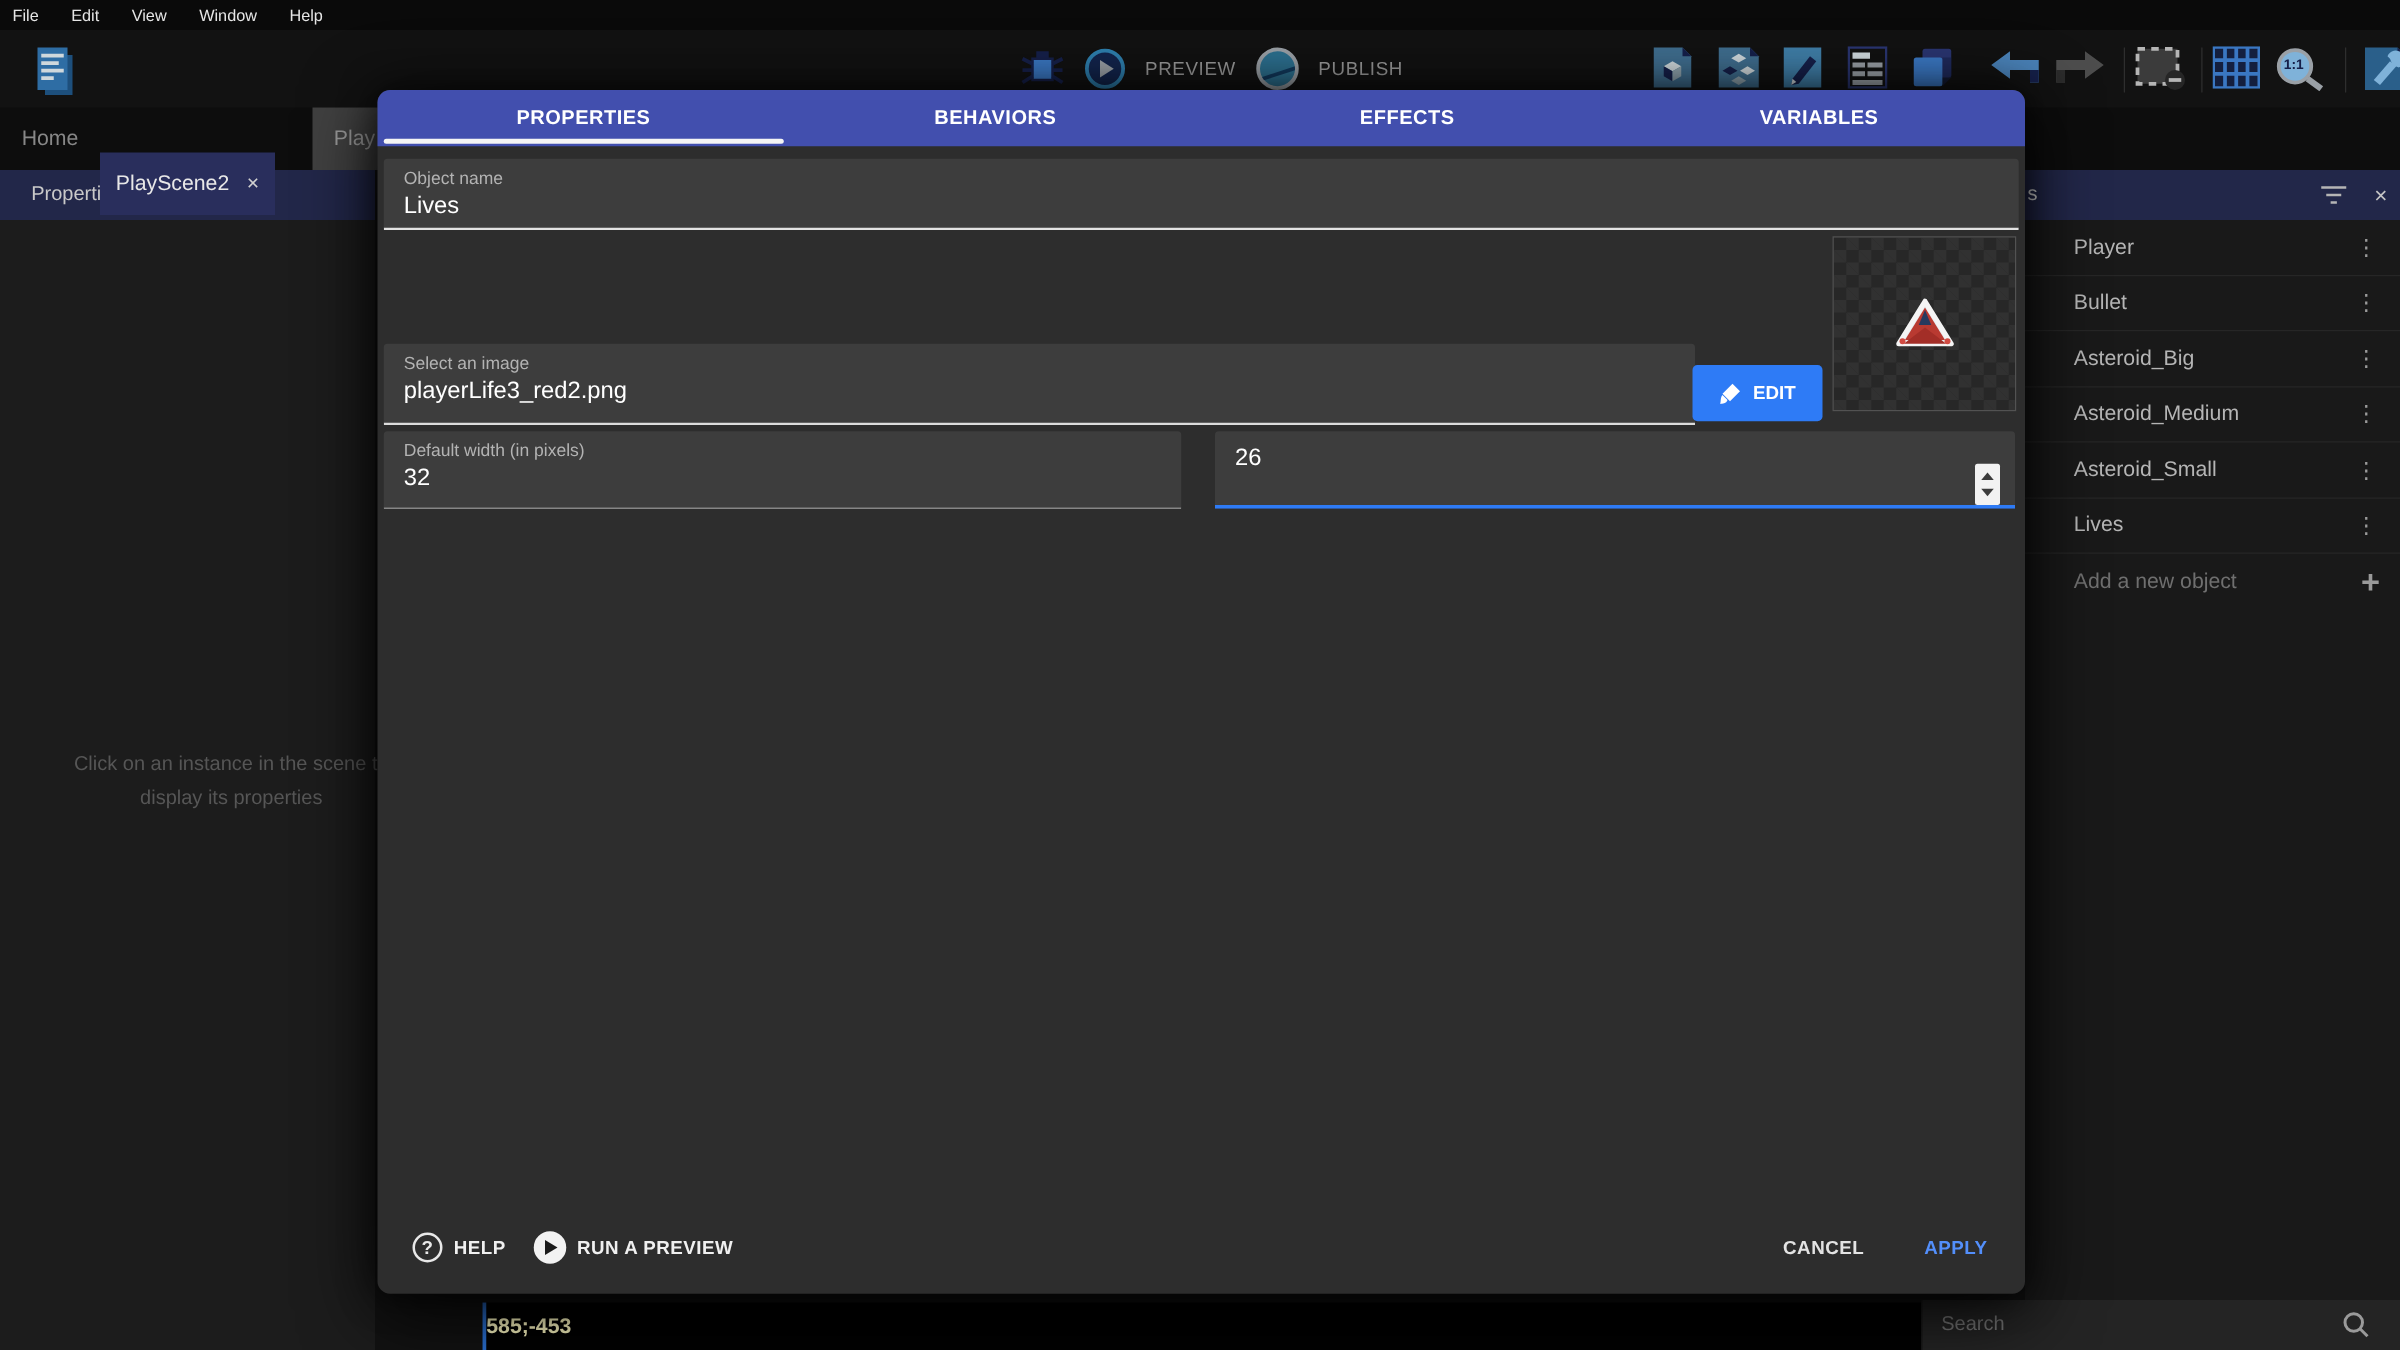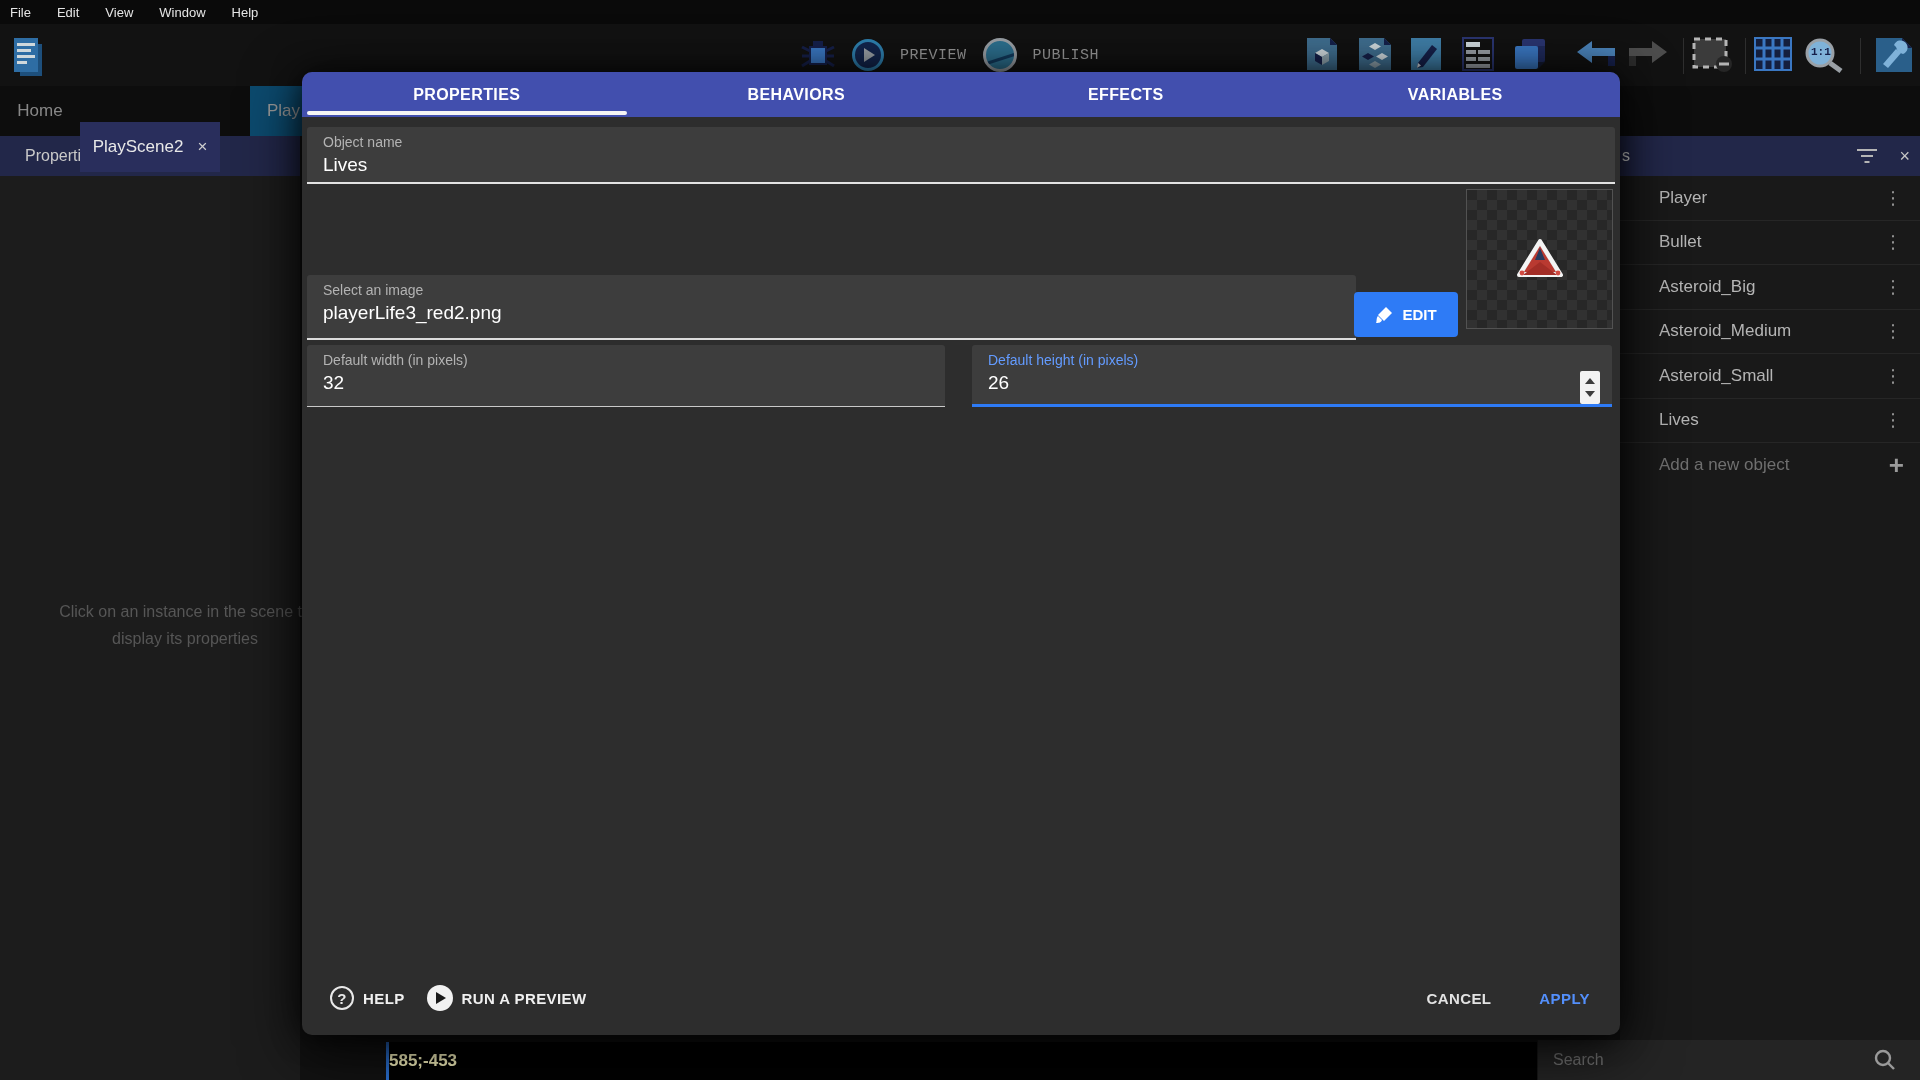--- a/index.html
+++ b/index.html
@@ -4,40 +4,40 @@
 <style>
   * { margin:0; padding:0; box-sizing:border-box; }
   html,body { width:1920px; height:1080px; overflow:hidden; background:#121212;
     font-family:"Liberation Sans", sans-serif; }
   .abs { position:absolute; }
 
   
   #menubar { left:0; top:0; width:1920px; height:24px; background:#0a0a0a;
     display:flex; align-items:center; gap:26px; padding-left:10px; z-index:3; }
   #menubar .menu-item { color:#e6e6e6; font-size:13px; }
-  #toolbar { left:0; top:24px; width:1780px; height:62px; background:#121212; z-index:3;font-family:Liberation Mono, monospace; }
+  #toolbar { left:16px; top:24px; width:1780px; height:62px; background:#121212; z-index:3; }
   .tbtxt { color:#9a9a9a; font-size:15px; letter-spacing:0.5px; }
   .tsep { position:absolute; top:14px; width:1px; height:36px; background:#2e2e2e; }
 
   
   .pm-icon { left:14px; top:14px; width:28px; height:40px; }
   .pm-icon .back { position:absolute; left:6px; top:6px; width:22px; height:32px; background:#1d4f7c; }
   .pm-icon .front{ position:absolute; left:0; top:0; width:24px; height:34px; background:#2e6da4; }
   .pm-icon .ln { position:absolute; left:3px; height:3px; background:#cfd8dc; }
 
   
   .ticon { position:absolute; }
 
   
   #tabbar { left:0; top:86px; width:1920px; height:50px; background:#0d0d0d; z-index:3; }
   .etab { position:absolute; top:0; height:50px; display:flex; align-items:center; justify-content:center; }
   #tab-home { left:0; width:80px; color:#878787; font-size:17px; }
   #tab-scene { left:80px; width:140px; background:#292e5c; color:#e8e8e8; font-size:17px; gap:14px;margin-top:36px; }
   #tab-scene .close-x { color:#d0d0d0; font-size:17px; cursor:pointer; }
-  #tab-play { left:250px; width:90px; color:#9a9a9a; font-size:17px; justify-content:flex-start; padding-left:17px; background:#0c4a6e; }
+  #tab-play { left:250px; width:90px; color:#9a9a9a; font-size:17px; justify-content:flex-start; padding-left:17px; background:#404040; }
 
   
   #left-panel { left:0; top:136px; width:300px; height:944px; background:#1c1c1c; z-index:2; }
   #left-panel-header { position:absolute; left:0; top:0; width:300px; height:40px; background:#222749;
     display:flex; align-items:center; padding-left:25px; color:#c9c9c9; font-size:16px; }
   #left-empty { position:absolute; left:-65px; top:462px; width:500px; text-align:center;
     color:#565656; font-size:16px; line-height:27px; }
 
   
   #scene-status { left:386px; top:1042px; width:1151px; height:38px; background:#020202;
@@ -366,21 +366,20 @@
     </svg>
     <span>EDIT</span>
   </div>
 
   <div class="field" id="fld-width">
     <div class="flabel">Default width (in pixels)</div>
     <div class="fvalue">32</div>
   </div>
 
   <div class="field" id="fld-height">
-    <div class="flabel">Default height (in pixels)</div>
     <div class="fvalue">26</div>
     <div id="spinner">
       <div class="arr-up"></div>
       <div class="arr-dn"></div>
     </div>
   </div>
 
   <div id="dlg-footer">
     <div class="foot-item" style="margin-right:22px">
       <div class="help-circle">

